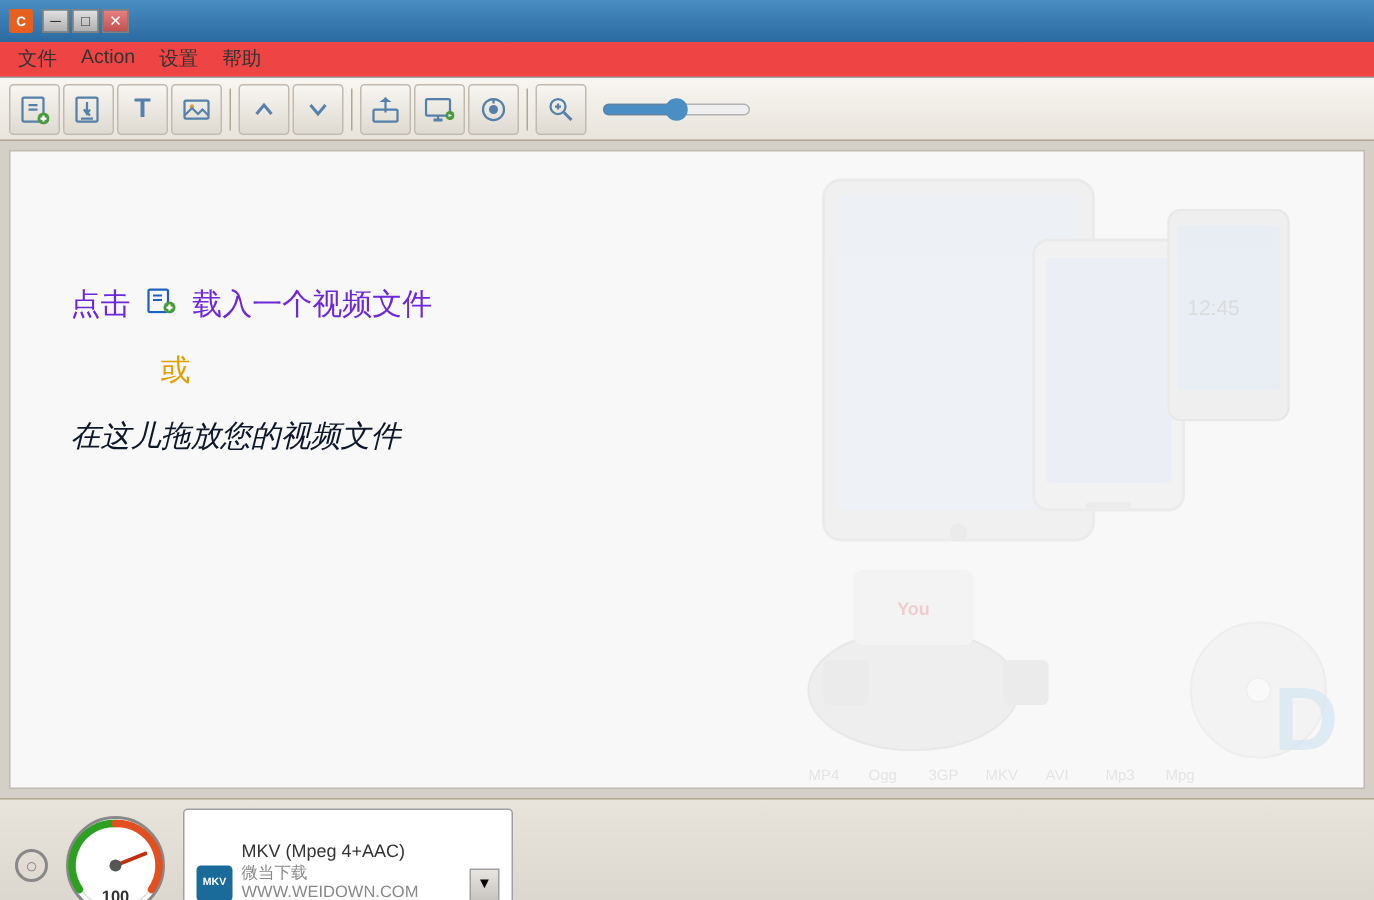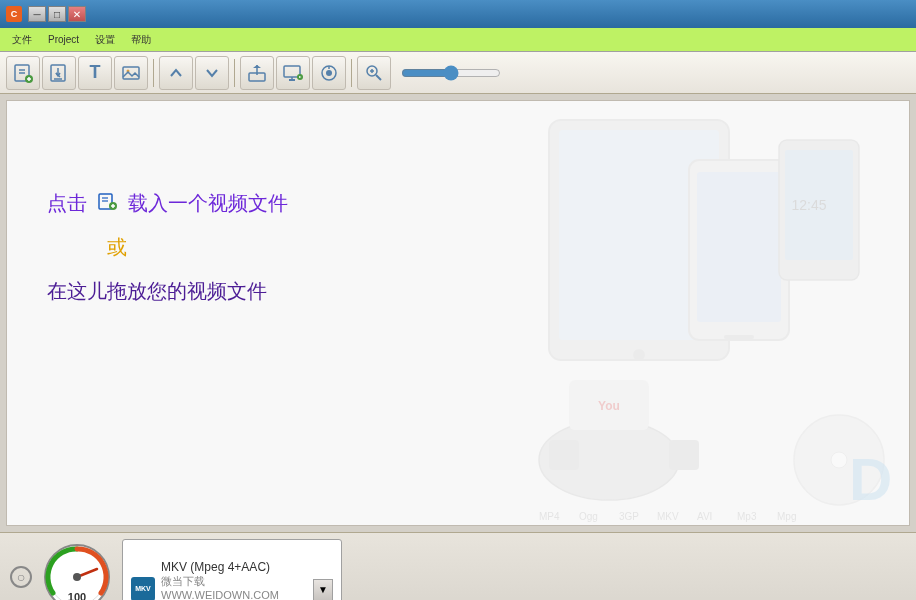--- a/index.html
+++ b/index.html
@@ -52,27 +52,27 @@
       display: flex;
       align-items: center;
       justify-content: center;
       cursor: pointer;
       color: #333;
     }
     .win-btn.close-btn { background: linear-gradient(to bottom, #e88080, #c05050); color: white; }
 
     
     #menu-bar {
-      background: #bef264;
+      background: #ef4444;
       height: 24px;
       display: flex;
-      align-items: center;
+      align-items: flex-start;
       padding: 0 4px;
       border-bottom: 1px solid #a0a0a0;
-      font-size: 10px;
+      font-size: 13px;
     }
     .menu-item {
       padding: 2px 8px;
       cursor: pointer;
       color: #333;
     }
 
     
     #toolbar {
       background: linear-gradient(to bottom, #f8f6f0, #e8e4dc);
@@ -152,21 +152,21 @@
       display: inline-flex;
       align-items: center;
       justify-content: center;
       width: 22px;
       height: 18px;
       margin: 0 4px;
       font-size: 14px;
       color: #2060c0;
     }
     .drop-line2 { color: #e0a000; margin-left: 60px; }
-    .drop-line3 { color: #4c1d95; }
+    .drop-line3 { color: #0f172a; font-style: italic; }
 
     
     .bg-devices {
       position: absolute;
       right: 0;
       top: 0;
       width: 420px;
       height: 100%;
       opacity: 0.35;
       display: flex;
@@ -307,21 +307,21 @@
   </div>
   <div class="win-controls">
     <div class="win-btn">─</div>
     <div class="win-btn">□</div>
     <div class="win-btn close-btn">✕</div>
   </div>
 </div>
 
 <div id="menu-bar">
   <div class="menu-item">文件</div>
-  <div class="menu-item">Project</div>
+  <div class="menu-item">Action</div>
   <div class="menu-item">设置</div>
   <div class="menu-item">帮助</div>
 </div>
 
 <div id="toolbar">
   <button class="tb-btn" title="添加文件">
     <svg width="20" height="20" viewBox="0 0 20 20">
         <rect x="2" y="2" width="14" height="16" rx="1" fill="none" stroke="#5580aa" stroke-width="1.5"></rect>
         <line x1="6" y1="7" x2="12" y2="7" stroke="#5580aa" stroke-width="1.5"></line>
         <line x1="6" y1="10" x2="12" y2="10" stroke="#5580aa" stroke-width="1.5"></line>

